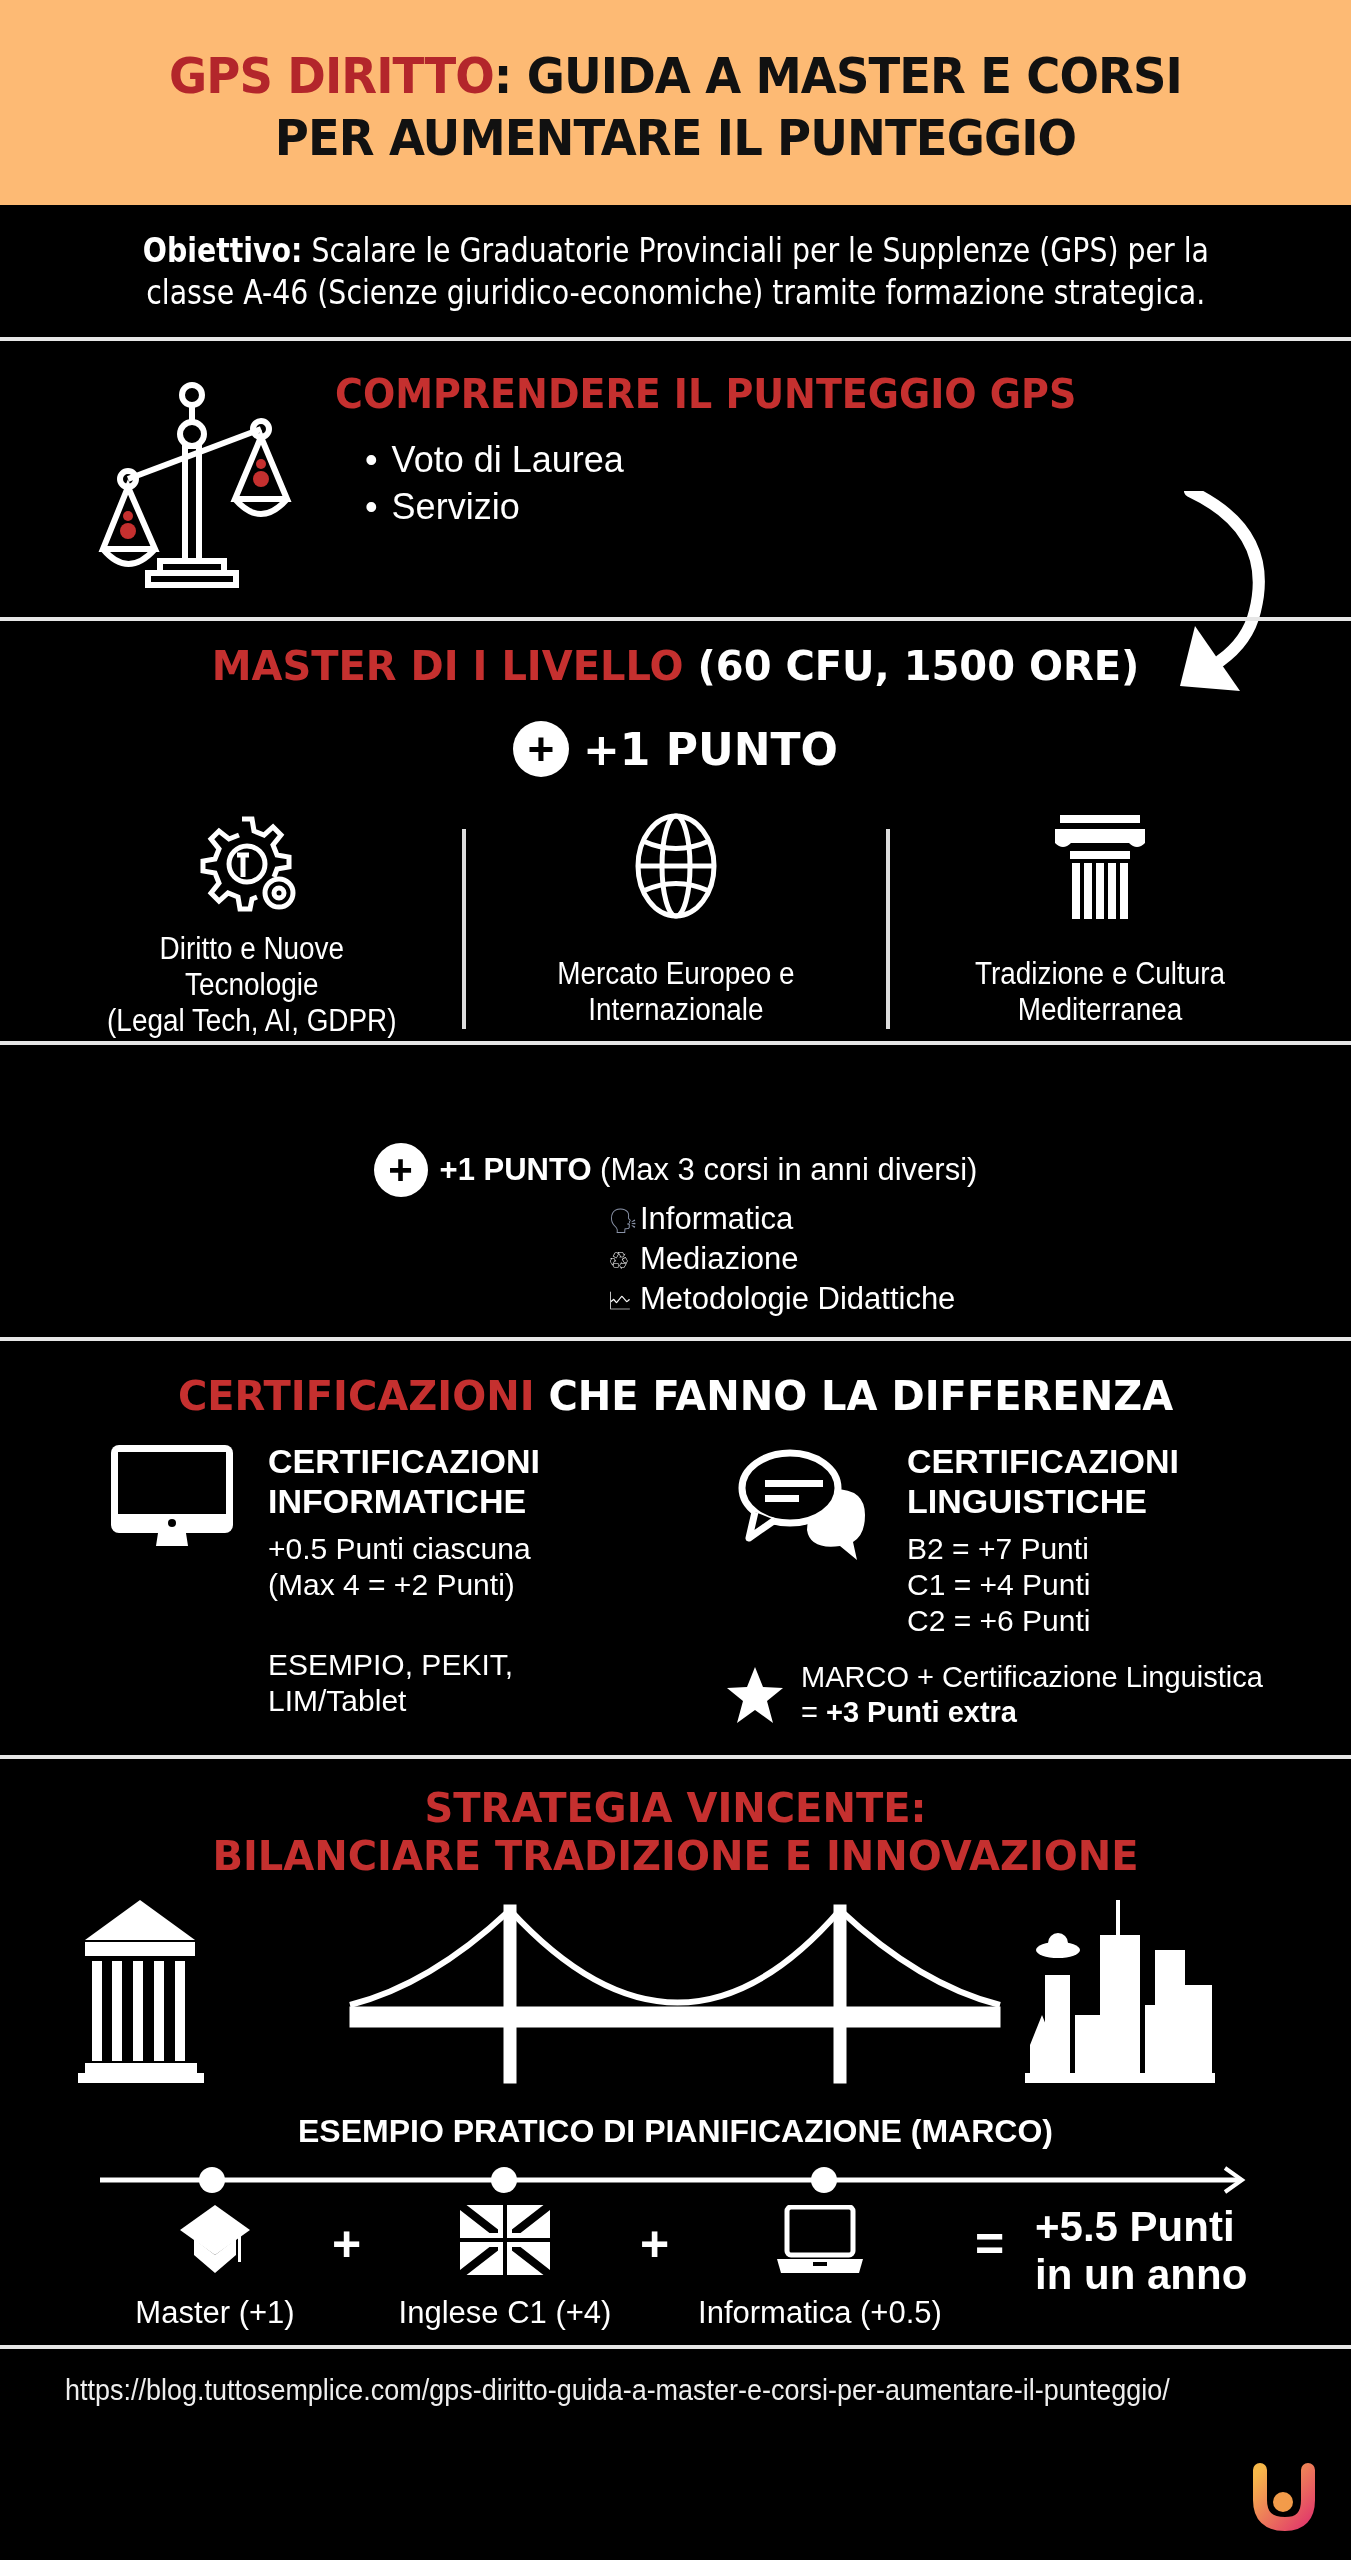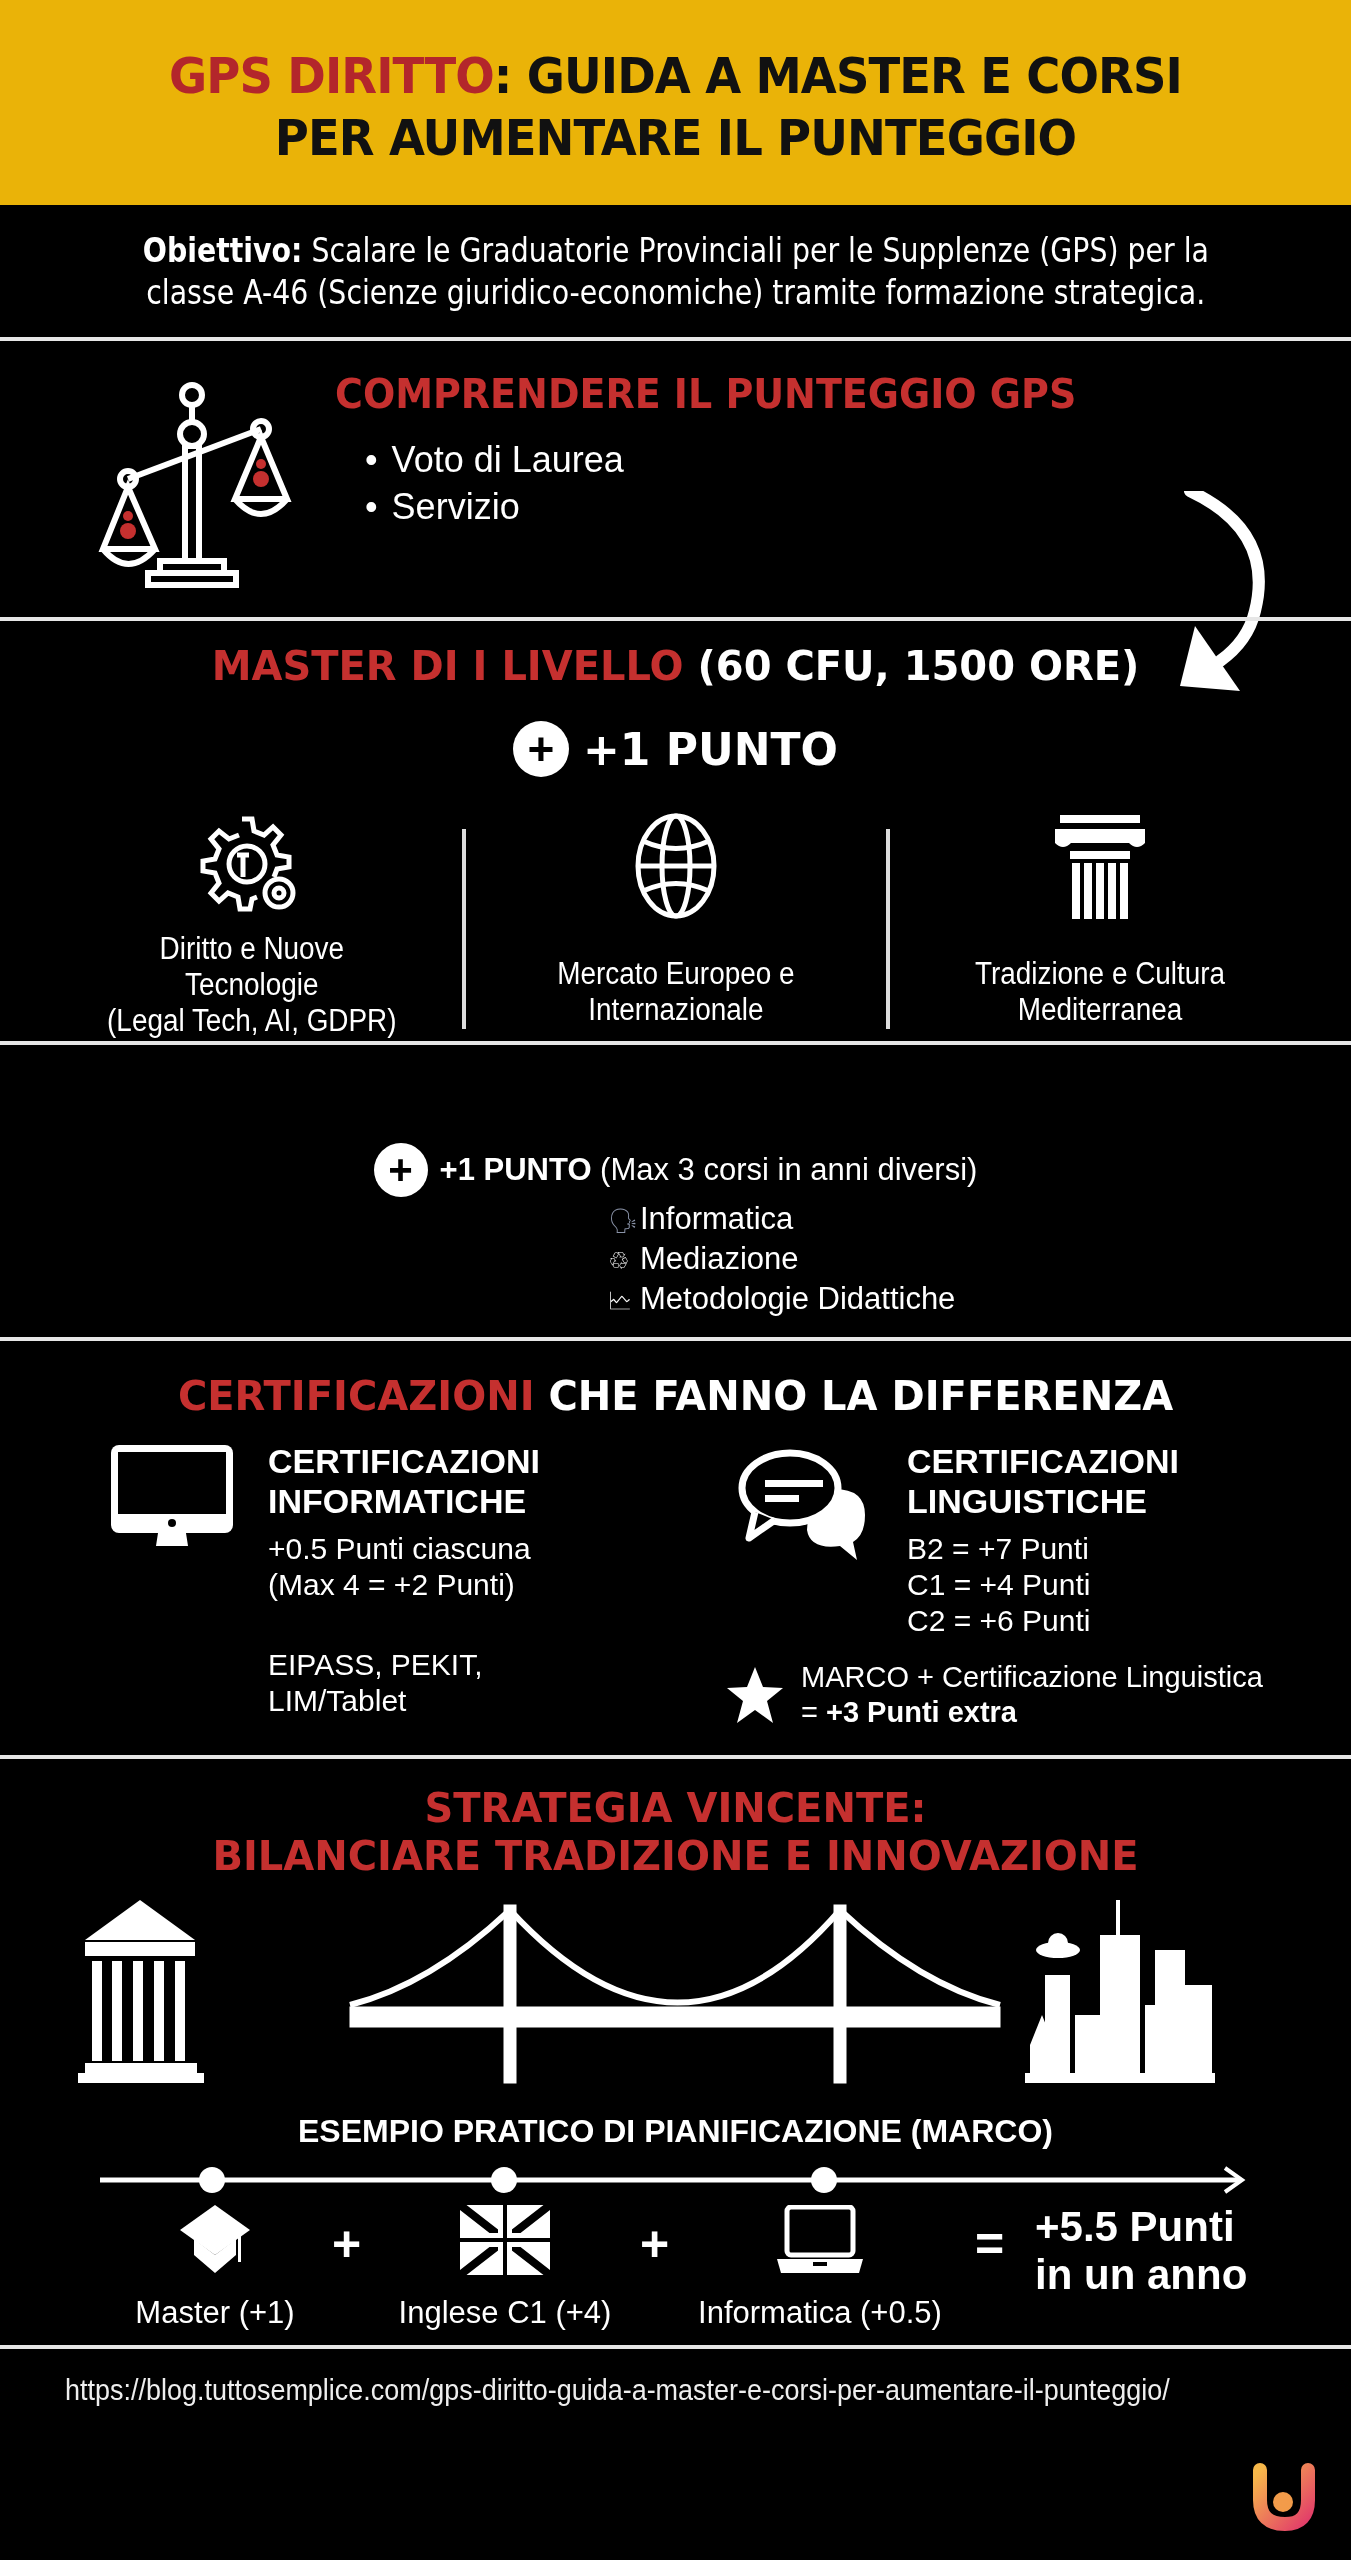--- a/index.html
+++ b/index.html
@@ -3,21 +3,21 @@
 <meta charset="utf-8">
 <style>
   * { box-sizing: border-box; margin: 0; padding: 0; }
   html, body { width: 1351px; height: 2560px; background: #000; overflow: hidden; }
   body { font-family: "Liberation Sans", sans-serif; color: #fff; position: relative; }
   .red { color: #c5302f; }
   .hdr { font-family: "DejaVu Sans", sans-serif; font-weight: bold; letter-spacing: 0px; }
   .divider { position: absolute; left: 0; width: 1351px; height: 4px; background: #e6e6e6; }
 
   
-  #title { position: absolute; left: 0; top: 0; width: 1351px; height: 205px; background: #eab308; color: #111;
+  #title { position: absolute; left: 0; top: 0; width: 1351px; height: 205px; background: #fdba74; color: #111;
            text-align: center; padding-top: 45px; }
   #title .line { font-family: "DejaVu Sans", sans-serif; font-weight: bold; font-size: 50px; line-height: 62px; letter-spacing: -1px; transform: scaleX(0.93); }
   #title .red { color: #b3262b; }
 
   
   #objective { position: absolute; left: 0; top: 205px; width: 1351px; height: 132px; text-align: center;
                padding-top: 25px; font-size: 33px; line-height: 42px; font-family: "DejaVu Sans", sans-serif; }
   #objective .in { display: inline-block; transform: scaleX(0.86); transform-origin: center; white-space: nowrap; }
 
   
@@ -190,21 +190,21 @@
 </section>
 <div class="divider" style="top:1337px"></div>
 
 <section id="cert">
   <h2 class="hdr"><span class="red">CERTIFICAZIONI</span><span> CHE FANNO LA DIFFERENZA</span></h2>
   <div class="cert-block" id="cert-info">
     <h3>CERTIFICAZIONI</h3>
     <h3>INFORMATICHE</h3>
     <p style="margin-top:10px">+0.5 Punti ciascuna</p>
     <p>(Max 4 = +2 Punti)</p>
-    <p style="margin-top:44px">EIPASS, PEKIT,</p>
+    <p style="margin-top:44px">ESEMPIO, PEKIT,</p>
     <p>LIM/Tablet</p>
   </div>
   <div class="cert-block" id="cert-ling">
     <h3>CERTIFICAZIONI</h3>
     <h3>LINGUISTICHE</h3>
     <p style="margin-top:10px">B2 = +7 Punti</p>
     <p>C1 = +4 Punti</p>
     <p>C2 = +6 Punti</p>
   </div>
 </section>

